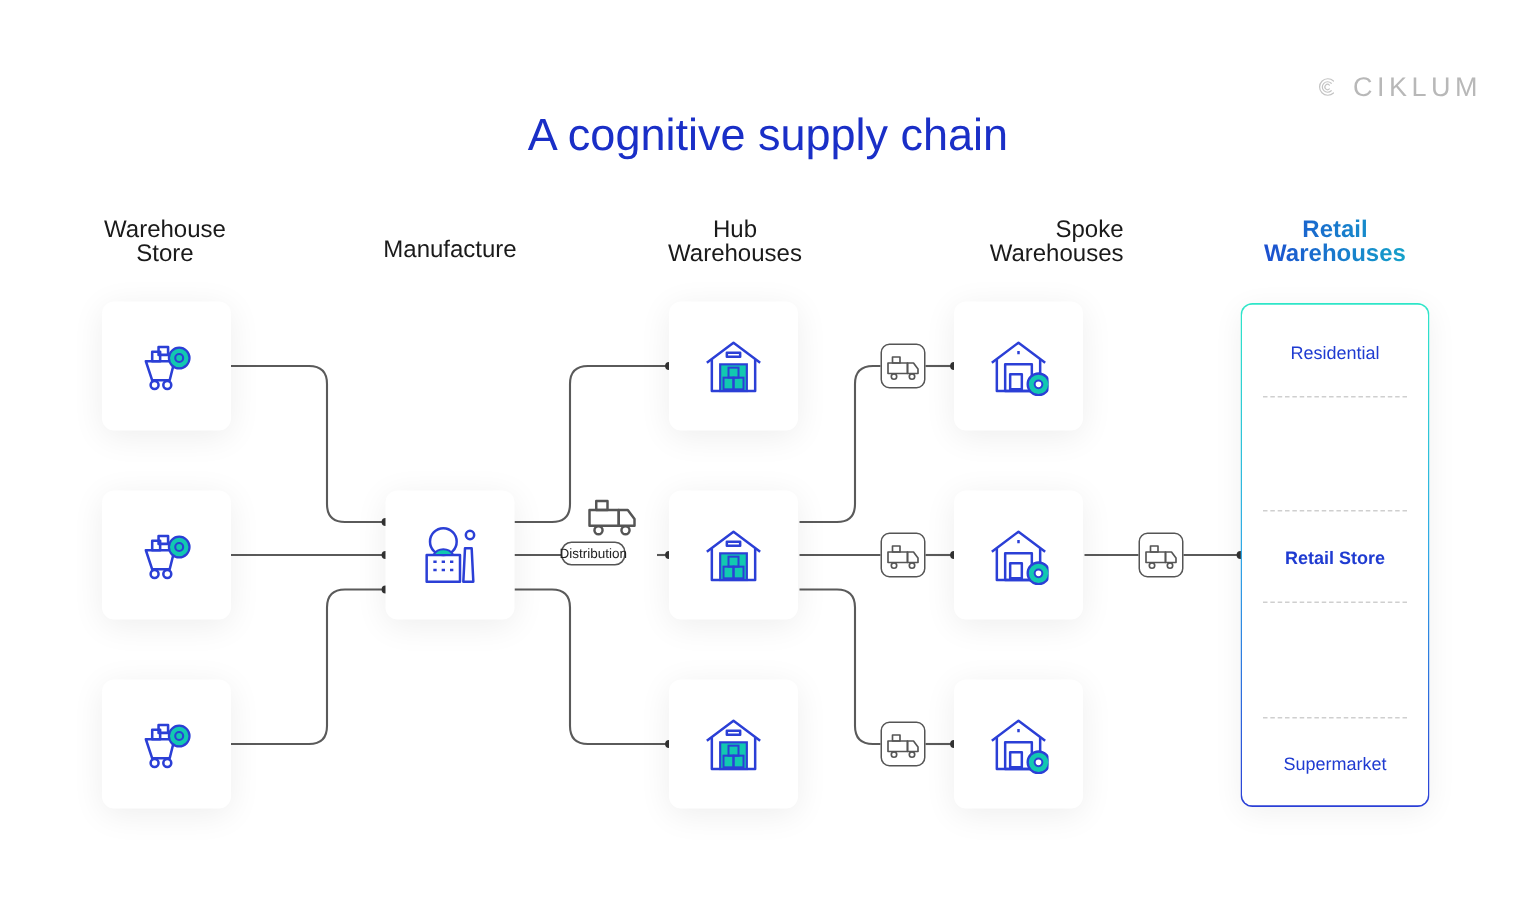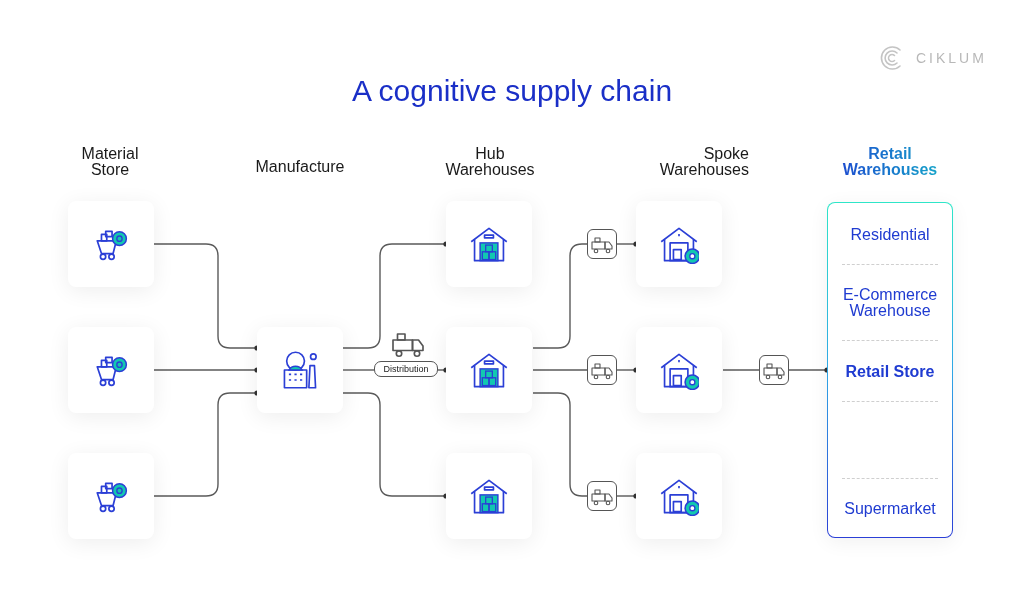--- a/index.html
+++ b/index.html
@@ -1,27 +1,27 @@
 <!DOCTYPE html>
 <html><head>
 <meta charset="utf-8">
 <style>
   html,body{margin:0;padding:0;}
   body{width:1024px;height:609px;background:#ffffff;position:relative;overflow:hidden;font-family:"Liberation Sans",sans-serif;}
   .abs{position:absolute;}
   .logo{left:878px;top:43px;width:110px;height:30px;display:flex;align-items:center;gap:10px;}
-  .logo-text{font-size:14px;letter-spacing:3px;color:#b8b8b8;}
+  .logo-text{font-size:18px;letter-spacing:3px;color:#b8b8b8;}
   .title{left:0;width:1024px;top:74px;text-align:center;font-size:30px;color:#1a2fc7;}
   .col-head{text-align:center;font-size:16px;color:#1a1a1a;line-height:16px;width:140px;}
   .col-head.retail{font-weight:bold;background:linear-gradient(90deg,#1f3bd1,#12b6c8);-webkit-background-clip:text;background-clip:text;color:transparent;text-align:center;}
   .card{width:86px;height:86px;background:#fff;border-radius:8px;box-shadow:0 4px 22px rgba(0,0,0,0.07);display:flex;align-items:center;justify-content:center;}
   .truck-box{width:30px;height:30px;border:1.3px solid #555;border-radius:6px;background:#fff;display:flex;align-items:center;justify-content:center;box-sizing:border-box;}
-  .dist-label{left:374px;top:361px;width:64px;height:16px;border:1.2px solid #555;border-radius:7px;background:#fff;font-size:9px;color:#222;display:flex;align-items:center;justify-content:center;box-sizing:border-box;}
+  .dist-label{left:374px;top:361px;width:43px;height:16px;border:1.2px solid #555;border-radius:7px;background:#fff;font-size:9px;color:#222;display:flex;align-items:center;justify-content:center;box-sizing:border-box;}
   .retail-box{left:827px;top:202px;width:126px;height:336px;border-radius:8px;box-sizing:border-box;border:1.5px solid transparent;background:linear-gradient(#fff,#fff) padding-box,linear-gradient(180deg,#2ee6c8,#2fa7e6 50%,#2b3fd6) border-box;box-shadow:0 4px 20px rgba(0,0,0,0.06);}
-  .retail-item{position:absolute;left:0;width:100%;text-align:center;font-size:16px;color:#1f3bd1;line-height:16px;}
+  .retail-item{position:absolute;left:0;width:100%;text-align:center;font-size:12px;color:#1f3bd1;line-height:16px;}
   .retail-div{position:absolute;left:14px;right:14px;border-top:1.3px dashed #cfcfcf;height:0;}
   svg.lines{position:absolute;left:0;top:0;}
 </style>
 </head>
 <body>
 
 <svg class="lines" width="1024" height="609">
   <g fill="none" stroke="#5a5a5a" stroke-width="1.4">
 
     <path d="M154 244 H206 Q218 244 218 256 V336 Q218 348 230 348 H257"></path>
@@ -64,21 +64,21 @@
       <path d="M19 9 A7 7 0 1 0 19 19"></path>
       <path d="M16.5 11.5 A3.5 3.5 0 1 0 16.5 16.5"></path>
     </g>
   </svg>
   <span class="logo-text">CIKLUM</span>
 </div>
 
 <div class="abs title">A cognitive supply chain</div>
 
 <div class="abs col-head" style="left:40px;top:146px;">
-  <div>Material</div>
+  <div>Warehouse</div>
   <div>Store</div>
 </div>
 <div class="abs col-head" style="left:230px;top:159px;">
   <div>Manufacture</div>
 </div>
 <div class="abs col-head" style="left:420px;top:146px;">
   <div>Hub</div>
   <div>Warehouses</div>
 </div>
 <div class="abs col-head" style="left:609px;top:146px;text-align:right;">
@@ -230,24 +230,20 @@
   <svg width="24" height="20" viewBox="0 0 24 20">
       <use href="#truck-icon"></use>
     </svg>
 </div>
 
 <div class="abs retail-box">
   <div class="retail-item" style="top:24px;">
     <div>Residential</div>
   </div>
   <div class="retail-div" style="top:61px;"></div>
-  <div class="retail-item" style="top:84px;">
-    <div>E-Commerce</div>
-    <div>Warehouse</div>
-  </div>
   <div class="retail-div" style="top:137px;"></div>
   <div class="retail-item" style="top:161px;font-weight:bold;">
     <div>Retail Store</div>
   </div>
   <div class="retail-div" style="top:198px;"></div>
   <div class="retail-div" style="top:275px;"></div>
   <div class="retail-item" style="top:298px;">
     <div>Supermarket</div>
   </div>
 </div>

